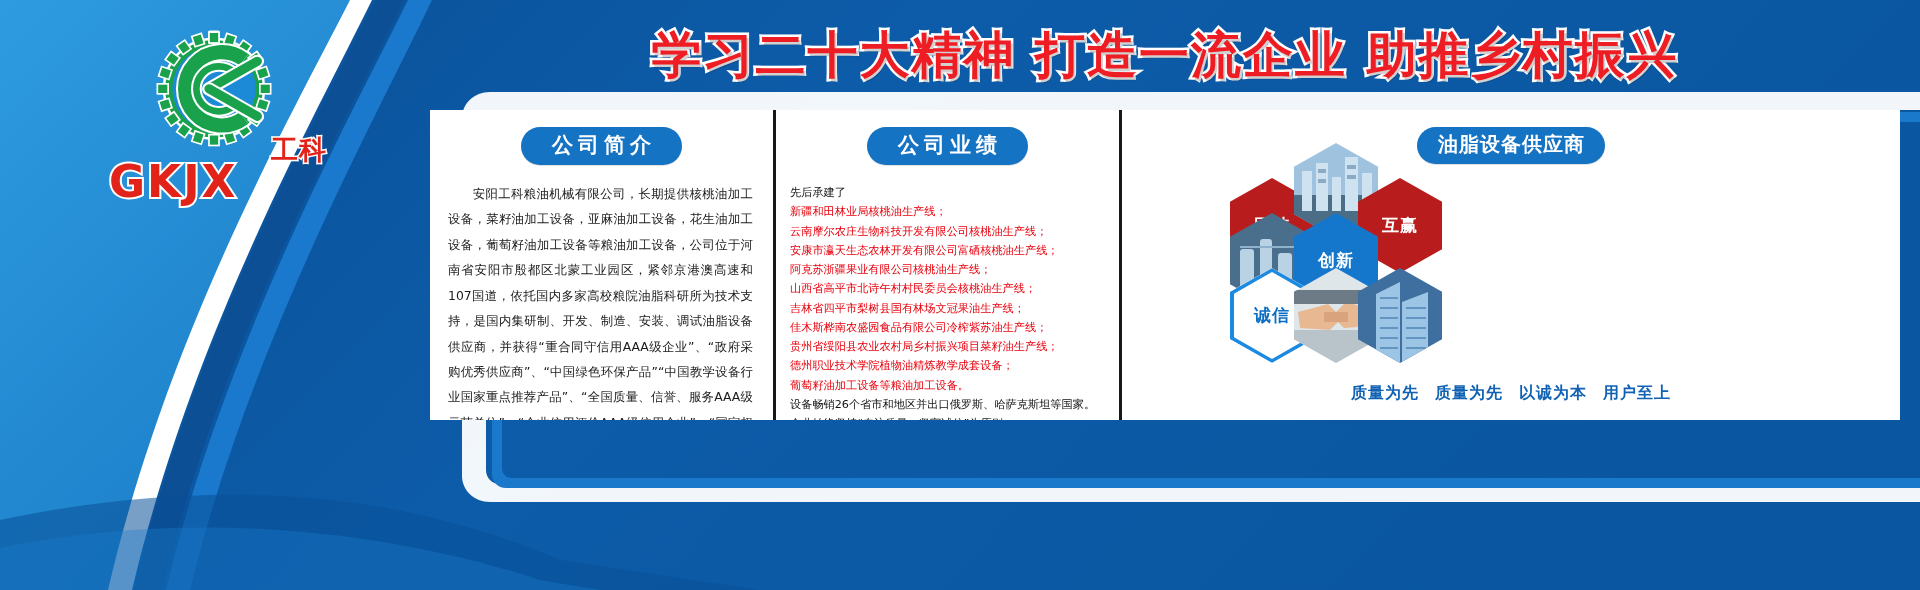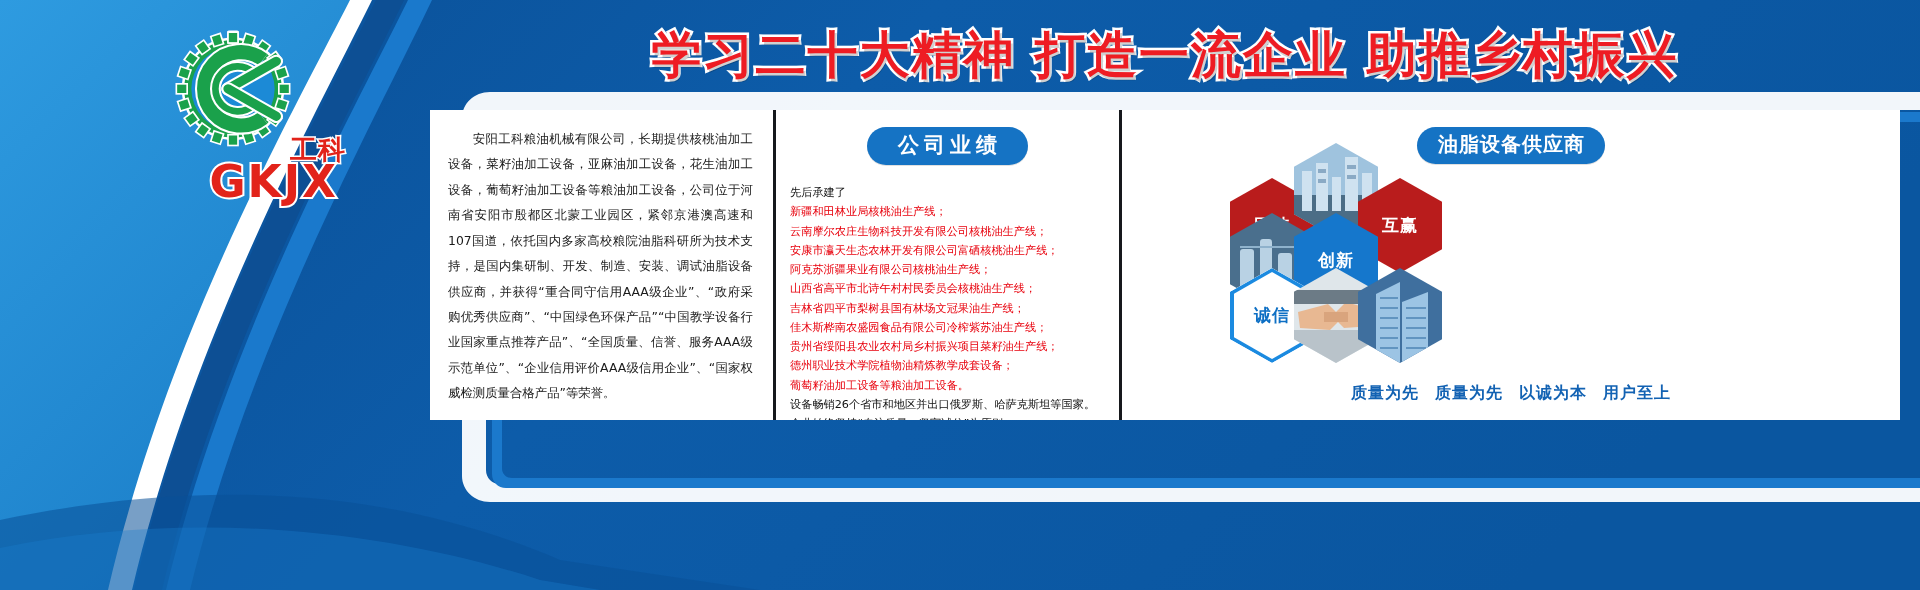--- a/index.html
+++ b/index.html
@@ -9,22 +9,22 @@
     background:#0b5fa5;
     position:relative;
   }
 
   
   #stage { position:absolute; inset:0; width:1920px; height:590px; overflow:hidden; }
   .bg-svg { position:absolute; inset:0; width:1920px; height:590px; }
 
   
   #logo-block {
-    position:absolute; left:128px; top:28px; width:210px; height:180px;
-    text-align:right;
+    position:absolute; left:109px; top:28px; width:210px; height:180px;
+    text-align:left;
   }
   #logo-mark { width:150px; height:125px; margin:0 auto; display:block; }
   #logo-cn {
     position:absolute; right:-8px; top:104px;
     font-size:27px; font-weight:bold; color:#e2231a; letter-spacing:1px;
     -webkit-text-stroke:3px #fff; paint-order:stroke fill;
     font-family:"DejaVu Sans",sans-serif;
   }
   #logo-latin {
     position:absolute; left:0; right:0; top:128px;
@@ -212,20 +212,21 @@
     </svg>
     <div id="logo-cn">工科</div>
     <div id="logo-latin">GKJX</div>
   </div>
 
   <div id="headline">学习二十大精神  打造一流企业  助推乡村振兴</div>
 
   <div id="panels">
 
     <section class="panel" id="panel-intro">
+      <div class="panel-badge">公司简介</div>
       <div class="body-text">
         <p>安阳工科粮油机械有限公司，长期提供核桃油加工设备，菜籽油加工设备，亚麻油加工设备，花生油加工设备，葡萄籽油加工设备等粮油加工设备，公司位于河南省安阳市殷都区北蒙工业园区，紧邻京港澳高速和107国道，依托国内多家高校粮院油脂科研所为技术支持，是国内集研制、开发、制造、安装、调试油脂设备供应商，并获得“重合同守信用AAA级企业”、“政府采购优秀供应商”、“中国绿色环保产品”“中国教学设备行业国家重点推荐产品”、“全国质量、信誉、服务AAA级示范单位”、“企业信用评价AAA级信用企业”、“国家权威检测质量合格产品”等荣誉。</p>
       </div>
     </section>
 
     <section class="panel" id="panel-perf">
       <div class="panel-badge">公司业绩</div>
       <div class="perf-text">
         <div class="lead">先后承建了</div>
         <div id="perf-list">

